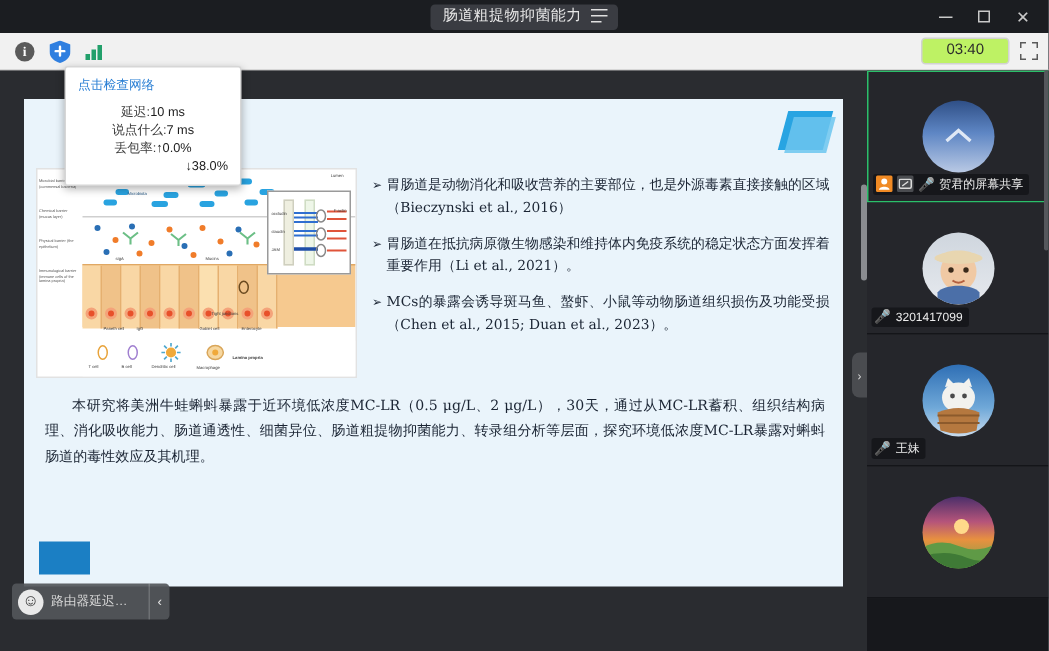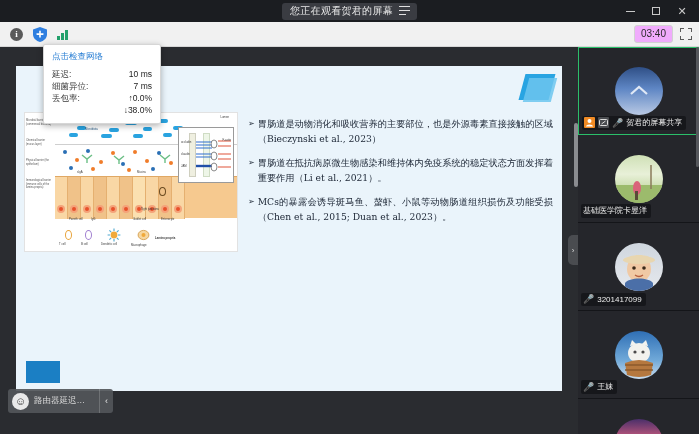--- a/index.html
+++ b/index.html
@@ -59,22 +59,22 @@
   .ico-info { background: #5a5a5a; color: #fff; border-radius: 50%; width: 13px; height: 13px;
               font-weight: bold; font-size: 9px; font-family: "Liberation Serif", serif; }
   .ico-shield svg { display: block; }
   .ico-signal { display: flex; align-items: flex-end; gap: 1.5px; height: 11px; }
   .ico-signal span { width: 2.5px; background: #22a06b; display: block; }
 
   .tb-right {
     margin-left: auto; display: flex; align-items: center; gap: 7px; padding-right: 7px;
   }
   .timer {
-    background: #f0abfc; border: 1px solid #d2d2d2; border-radius: 3px;
-    font-size: 10px; color: #2c2c2c; padding: 2px 6px; line-height: 12px;
+    background: #bef264; border: 1px solid #d2d2d2; border-radius: 3px;
+    font-size: 10px; color: #2c2c2c; padding: 2px 16px; line-height: 12px;
   }
   .view-select {
     display: flex; align-items: center; gap: 4px;
     border: 1px solid #d2d2d2; background: #fff; border-radius: 3px;
     padding: 2px 5px; font-size: 10px; color: #2c2c2c; line-height: 13px;
   }
   .view-select .scr-ico {
     width: 11px; height: 9px; border: 1px solid #4b4b4b; border-left-width: 3px; border-radius: 1px;
     display: block;
   }
@@ -219,21 +219,21 @@
   
   .net-popup {
     position: absolute; left: 43px; top: 44px; width: 118px;
     background: #fff; border: 1px solid #d6d6d6; border-radius: 2px;
     box-shadow: 0 2px 6px rgba(0,0,0,.3);
     padding: 6px 8px 7px 8px; z-index: 40;
     font-size: 8.5px; color: #2c2c2c;
   }
   .net-title { font-size: 9.5px; color: #1d1d1d; margin-bottom: 4px; }
   .net-link { color: #2a7fd4; font-size: 8.5px; margin-bottom: 5px; }
-  .net-row { display: flex; justify-content: space-between; line-height: 12px; }
+  .net-row { display: flex; justify-content: center; line-height: 12px; }
   .net-row .k { color: #3a3a3a; }
   .net-row .v { color: #1d1d1d; }
   .net-extra { text-align: right; line-height: 12px; color: #1d1d1d; }
 
   
   .rail {
     position: absolute; top: 47px; right: 0; width: 121px; height: 387px;
     background: #17181c; overflow: hidden;
   }
   .tile {
@@ -263,21 +263,21 @@
     position: absolute; right: 0; top: 0; width: 3px; height: 120px; background: #55575c; border-radius: 2px;
   }
 </style>
 </head>
 <body>
 
 <div id="app">
 
   <div class="titlebar">
     <div class="sharing-pill">
-      <span>您正在观看贺君的屏幕</span>
+      <span>肠道粗提物抑菌能力</span>
       <span class="menu-ico">
           <i></i>
           <i></i>
           <i></i>
         </span>
     </div>
     <div class="win-btns">
       <div class="win-btn">
           <span class="bar"></span>
         </div>
@@ -467,32 +467,33 @@
             <div class="fig-lbl" style="left:2px;top:24px;">claudin</div>
             <div class="fig-lbl" style="left:2px;top:36px;">JAM</div>
             <div class="fig-lbl" style="right:2px;top:10px;">F-actin</div>
           </div>
         </div>
       </div>
 
       <div class="bullets">
         <div class="bullet">
           <span class="arrow">➢</span>
-          <span class="txt">胃肠道是动物消化和吸收营养的主要部位，也是外源毒素直接接触的区域（Bieczynski et al., 2023）</span>
+          <span class="txt">胃肠道是动物消化和吸收营养的主要部位，也是外源毒素直接接触的区域（Bieczynski et al., 2016）</span>
         </div>
         <div class="bullet">
           <span class="arrow">➢</span>
           <span class="txt">胃肠道在抵抗病原微生物感染和维持体内免疫系统的稳定状态方面发挥着重要作用（Li et al., 2021）。</span>
         </div>
         <div class="bullet">
           <span class="arrow">➢</span>
           <span class="txt">MCs的暴露会诱导斑马鱼、螯虾、小鼠等动物肠道组织损伤及功能受损（Chen et al., 2015; Duan et al., 2023）。</span>
         </div>
       </div>
 
+      <div class="summary">本研究将美洲牛蛙蝌蚪暴露于近环境低浓度MC-LR（0.5 μg/L、2 μg/L），30天，通过从MC-LR蓄积、组织结构病理、消化吸收能力、肠道通透性、细菌异位、肠道粗提物抑菌能力、转录组分析等层面，探究环境低浓度MC-LR暴露对蝌蚪肠道的毒性效应及其机理。</div>
 
       <div class="blue-block"></div>
     </div>
 
     <div class="stage-scroll"></div>
     <div class="stage-arrow">›</div>
 
     <div class="composer">
       <div class="emoji">☺</div>
       <div class="ph">路由器延迟…</div>
@@ -500,21 +501,21 @@
     </div>
   </div>
 
   <div class="net-popup">
     <div class="net-link">点击检查网络</div>
     <div class="net-row">
       <span class="k">延迟:</span>
       <span class="v">10 ms</span>
     </div>
     <div class="net-row">
-      <span class="k">细菌异位:</span>
+      <span class="k">说点什么:</span>
       <span class="v">7 ms</span>
     </div>
     <div class="net-row">
       <span class="k">丢包率:</span>
       <span class="v">↑0.0%</span>
     </div>
     <div class="net-extra">↓38.0%</div>
   </div>
 
   <div class="rail">
@@ -536,33 +537,20 @@
           <svg width="9" height="8" viewBox="0 0 9 8">
               <rect x="0.5" y="0.5" width="8" height="6" rx="1" fill="none" stroke="#dcdcdc"></rect>
               <path d="M2.5 5 L6.5 2" stroke="#dcdcdc"></path>
             </svg>
         </span>
         <span class="mic-green">🎤</span>
         <span class="nm">贺君的屏幕共享</span>
       </div>
     </div>
 
-    <div class="tile">
-      <div class="avatar" style="background:linear-gradient(#cfe0b6 0%,#e8f0d8 40%,#a9c77f 100%);">
-        <svg width="48" height="48" viewBox="0 0 48 48" style="position:absolute;left:0;top:0;">
-          <rect x="0" y="30" width="48" height="18" fill="#9cbb6c"></rect>
-          <ellipse cx="22" cy="33" rx="4" ry="7" fill="#d9637a"></ellipse>
-          <rect x="20" y="36" width="3" height="9" fill="#5a4a38"></rect>
-          <path d="M36 10 V34" stroke="#8a7a5a" stroke-width="1.5"></path>
-        </svg>
-      </div>
-      <div class="namebar">
-        <span class="nm">基础医学院卡昱洋</span>
-      </div>
-    </div>
 
     <div class="tile">
       <div class="avatar" style="background:linear-gradient(#cfd6de 0%,#e6e9ee 100%);">
         <svg width="48" height="48" viewBox="0 0 48 48" style="position:absolute;left:0;top:0;">
           <ellipse cx="24" cy="26" rx="12" ry="13" fill="#f0c9a4"></ellipse>
           <path d="M8 18 C14 10 34 10 40 18 Z" fill="#e8d6b0"></path>
           <ellipse cx="24" cy="17" rx="16" ry="4" fill="#e8d6b0"></ellipse>
           <circle cx="19" cy="25" r="1.8" fill="#3a2a1a"></circle>
             <circle cx="29" cy="25" r="1.8" fill="#3a2a1a"></circle>
           <path d="M20 32 Q24 35 28 32" stroke="#b5603f" stroke-width="1.4" fill="none"></path>

